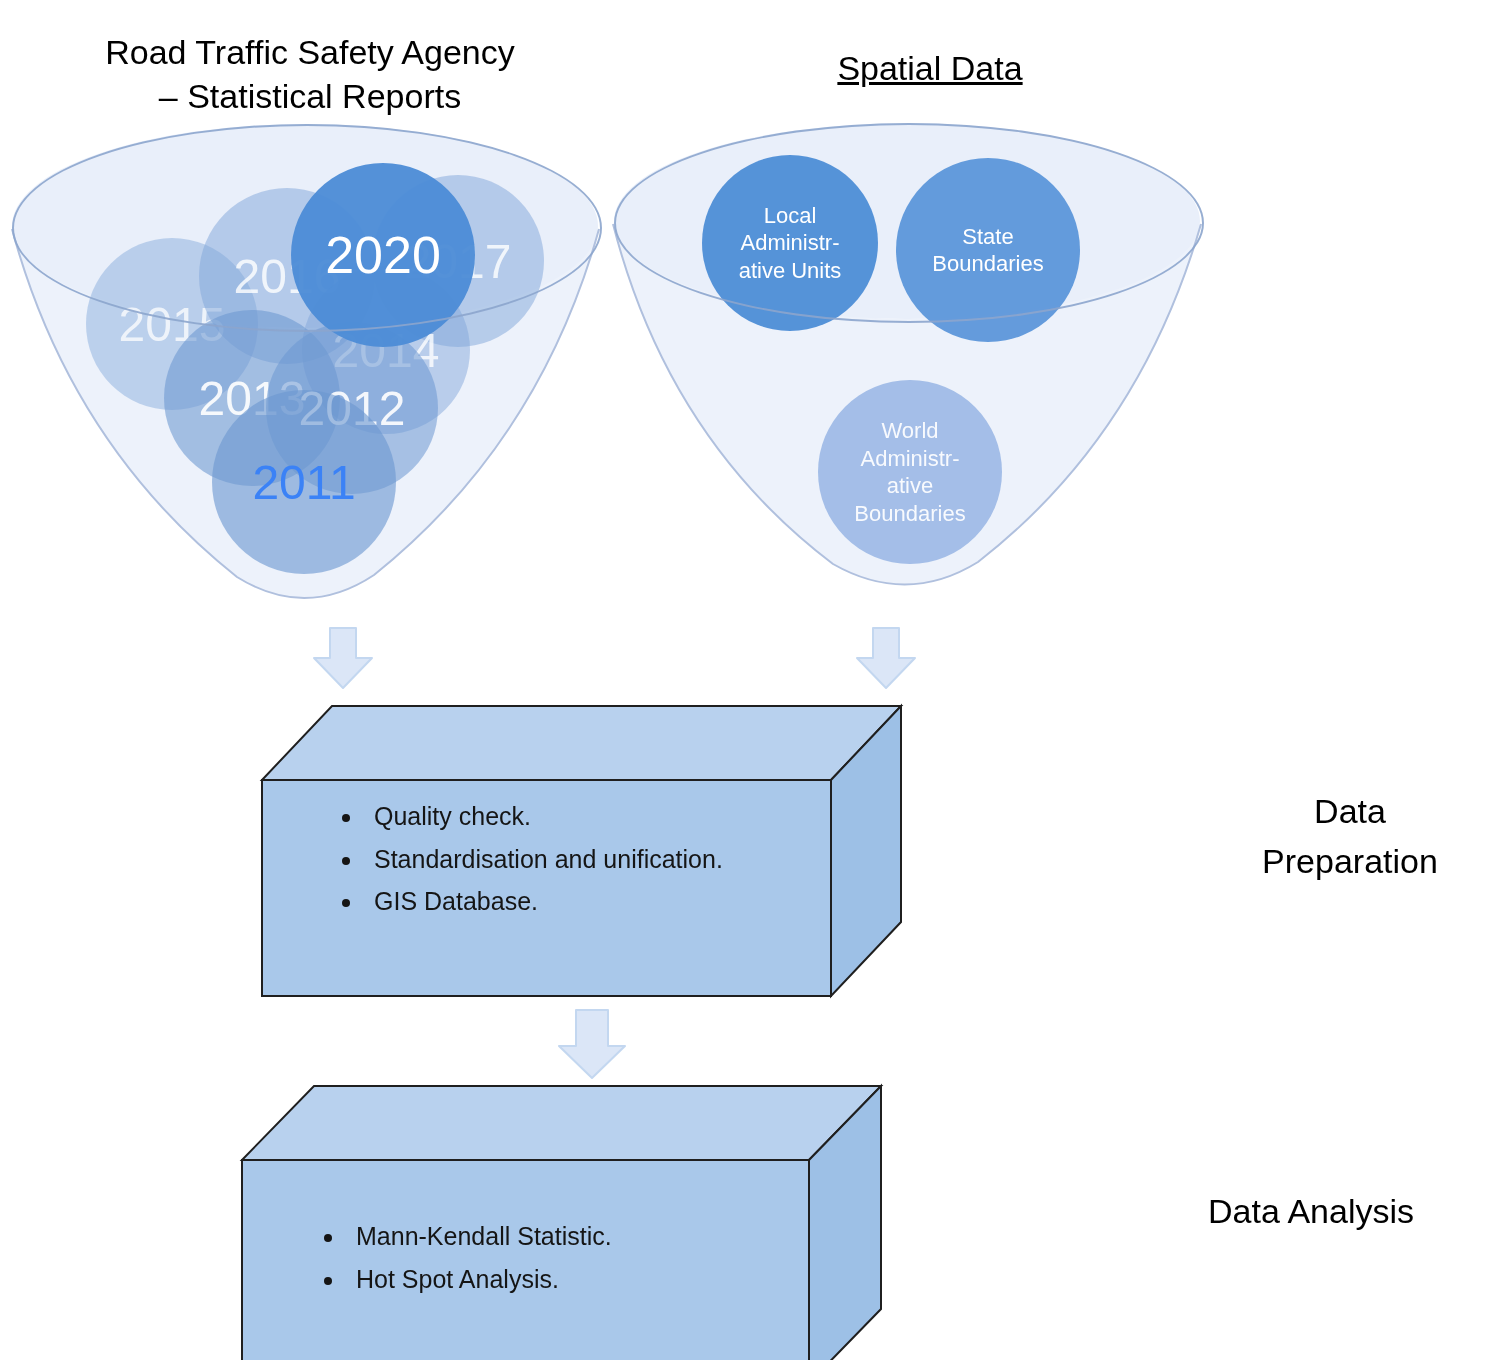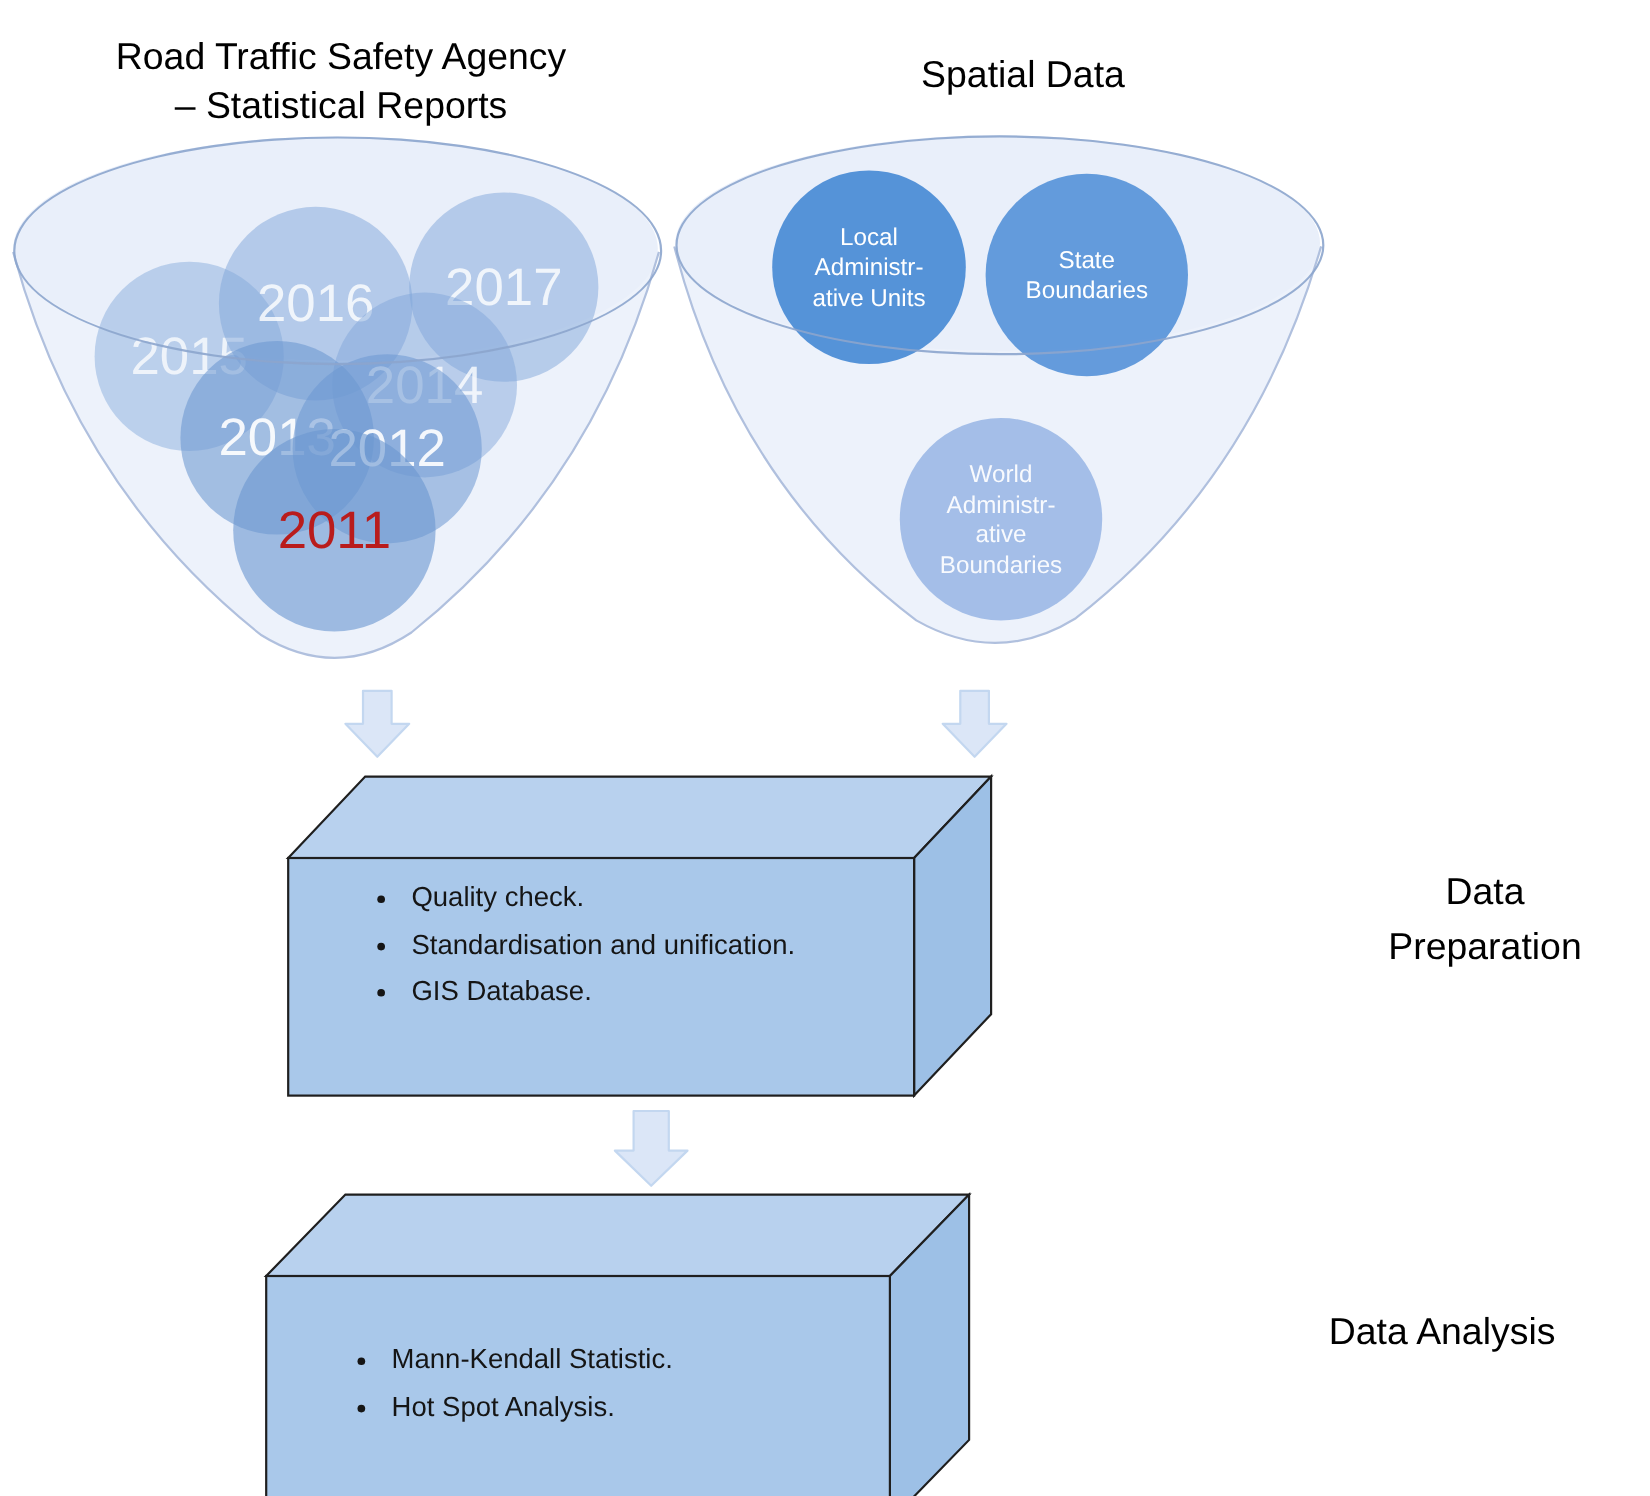--- a/index.html
+++ b/index.html
@@ -7,21 +7,21 @@
     position:relative;width:1500px;height:1360px;background:#ffffff;
     font-family:"Liberation Sans",sans-serif;color:#111;overflow:hidden;margin-top:24px;
   }
   #base-svg{position:absolute;left:0;top:0;z-index:0;}
   .txt{position:absolute;z-index:1;}
   .pre{white-space:pre-line;}
 
   
   .funnel-title{font-size:34px;line-height:44px;text-align:center;color:#000;}
   #title-reports{left:55px;top:6px;width:510px;}
-  #title-spatial{left:770px;top:22px;width:320px;}
+  #title-spatial{left:770px;top:22px;width:320px;text-decoration:underline;}
 
   
   .stage-label{font-size:34px;color:#000;}
   #label-collection{left:1238px;top:344px;}
   #label-preparation{left:1245px;top:762px;width:210px;text-align:center;line-height:50px;}
   #label-analysis{left:1208px;top:1168px;}
 
   
   .rim{
     position:absolute;z-index:2;border:2px solid rgba(140,165,205,0.9);
@@ -39,21 +39,21 @@
   .yr{font-size:48px;}
   .yr-big{font-size:52px;}
   .sc{font-size:22px;line-height:1.25;}
 
   #c-2015{left:86px;top:214px;width:172px;height:172px;background:rgba(127,166,218,0.45);color:rgba(255,255,255,0.75);}
   #c-2016{left:199px;top:164px;width:176px;height:176px;background:rgba(127,166,218,0.50);color:rgba(255,255,255,0.80);}
   #c-2017{left:372px;top:151px;width:172px;height:172px;background:rgba(127,166,218,0.50);color:rgba(255,255,255,0.80);}
   #c-2014{left:302px;top:242px;width:168px;height:168px;background:rgba(127,166,218,0.48);color:rgba(255,255,255,0.78);}
   #c-2013{left:164px;top:286px;width:176px;height:176px;background:rgba(108,152,209,0.58);color:rgba(255,255,255,0.90);}
   #c-2012{left:266px;top:298px;width:172px;height:172px;background:rgba(108,152,209,0.55);color:rgba(255,255,255,0.90);}
-  #c-2011{left:212px;top:366px;width:184px;height:184px;background:rgba(108,152,209,0.62);color:#b91c1c;}
+  #c-2011{left:212px;top:366px;width:184px;height:184px;background:rgba(108,152,209,0.62);color:#3b82f6;}
   #c-2019{left:96px;top:141px;width:192px;height:192px;background:rgba(77,141,214,0.96);color:#fff;}
   #c-2020{left:291px;top:139px;width:184px;height:184px;background:rgba(77,141,214,0.96);color:#fff;}
 
   #c-local{left:702px;top:131px;width:176px;height:176px;background:rgba(77,141,214,0.95);}
   #c-state{left:896px;top:134px;width:184px;height:184px;background:rgba(77,141,214,0.86);}
   #c-world{left:818px;top:356px;width:184px;height:184px;background:rgba(151,181,228,0.85);color:rgba(255,255,255,0.92);}
 
   
   .box-list{
     position:absolute;z-index:1;list-style:disc;margin:0;
@@ -97,20 +97,21 @@
   </div>
   <div class="txt funnel-title" id="title-spatial">Spatial Data</div>
 
   <div class="yc yr" id="c-2015">2015</div>
   <div class="yc yr" id="c-2016">2016</div>
   <div class="yc yr" id="c-2017">2017</div>
   <div class="yc yr" id="c-2014">2014</div>
   <div class="yc yr" id="c-2013">2013</div>
   <div class="yc yr" id="c-2012">2012</div>
   <div class="yc yr" id="c-2011">2011</div>
+  <div class="yc yr-big" id="c-2020">2020</div>
 
   <div class="yc sc pre" id="c-local">Local
 Administr-
 ative Units</div>
   <div class="yc sc pre" id="c-state">State
 Boundaries</div>
   <div class="yc sc pre" id="c-world">World
 Administr-
 ative
 Boundaries</div>

